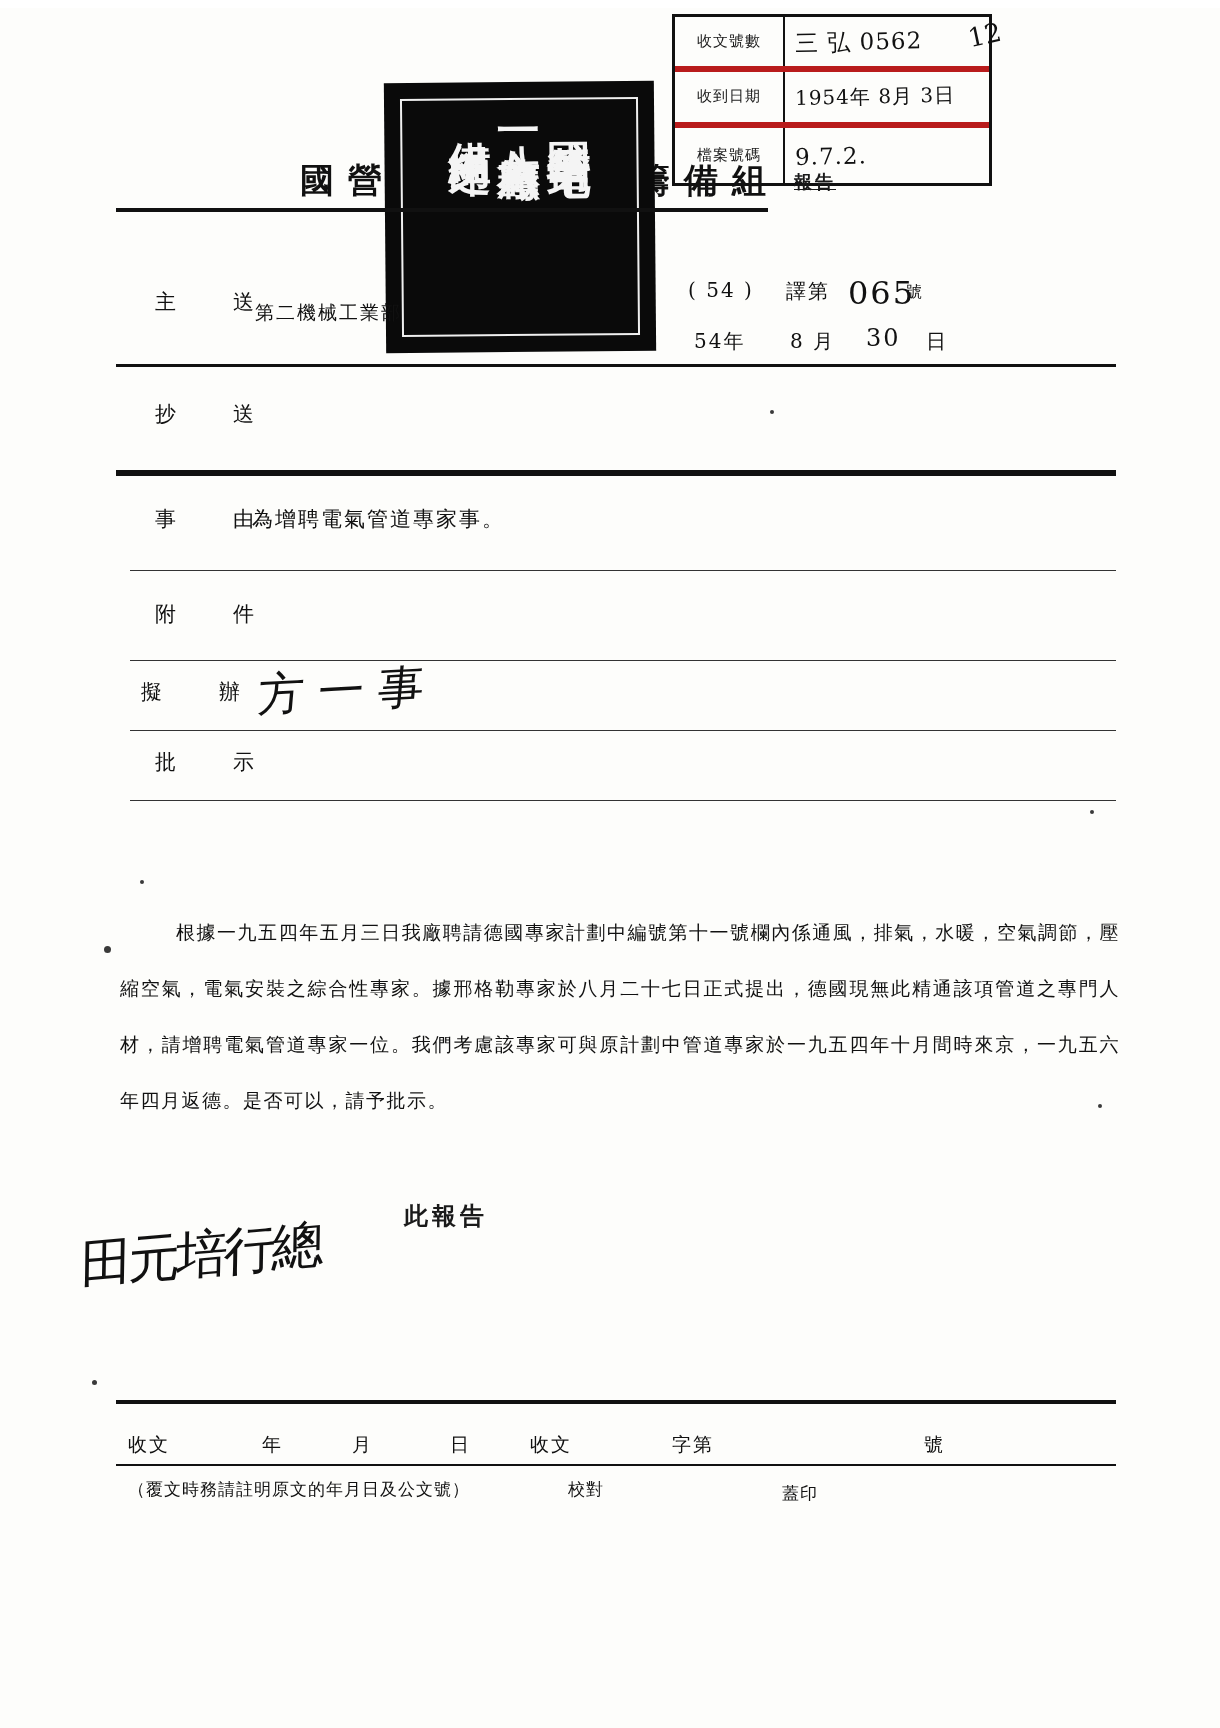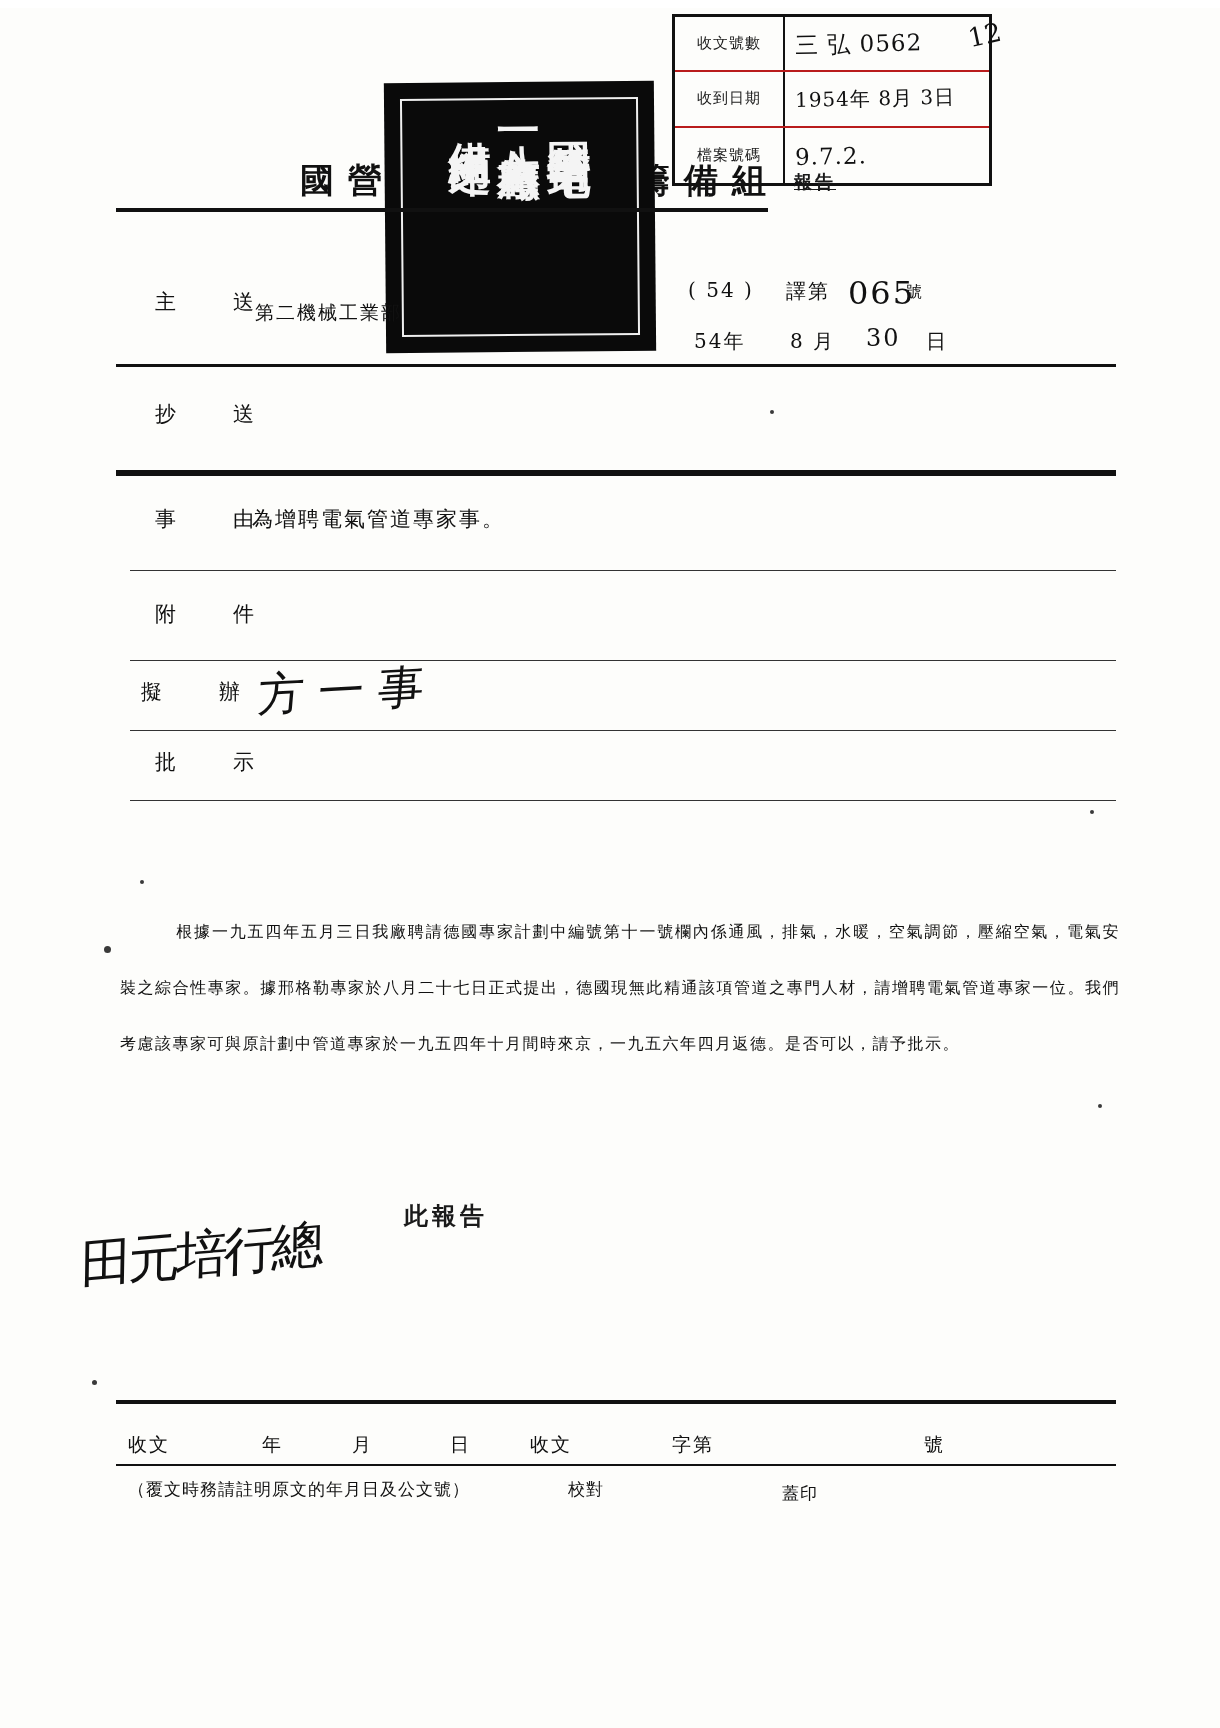--- a/index.html
+++ b/index.html
@@ -32,21 +32,21 @@
     position: absolute;
     left: 672px; top: 14px;
     width: 320px; height: 172px;
     border: 3px solid #111;
     box-sizing: border-box;
   }
   .recv-row {
     position: relative;
     height: 33.3%;
     box-sizing: border-box;
-    border-bottom: 2px solid #b91c1c;
+    border-bottom: 6px solid #b91c1c;
     display: flex;
     align-items: center;
   }
   .recv-row:last-child { border-bottom: none; border-radius: 23px; }
   .recv-label {
     width: 108px;
     flex: 0 0 108px;
     text-align: center;
     font-size: 15px;
     letter-spacing: 1px;
@@ -164,26 +164,26 @@
     position: absolute;
     font-family: "DejaVu Serif", "Liberation Serif", serif;
     color: #111;
   }
 
   
   .body-text {
     position: absolute;
     left: 120px; top: 905px;
     width: 1000px;
-    font-size: 16px;
+    font-size: 19px;
     line-height: 56px;
     letter-spacing: 1.5px;
     text-align: justify;
     color: #111;
-    font-family: Liberation Mono, monospace;
+    font-family: Liberation Sans, sans-serif;
   }
   .body-text .indent { display: inline-block; width: 56px; }
   .closing {
     position: absolute;
     left: 404px; top: 1200px;
     font-size: 24px;
     letter-spacing: 4px;
     font-weight: bold;
   }
   .signature {

